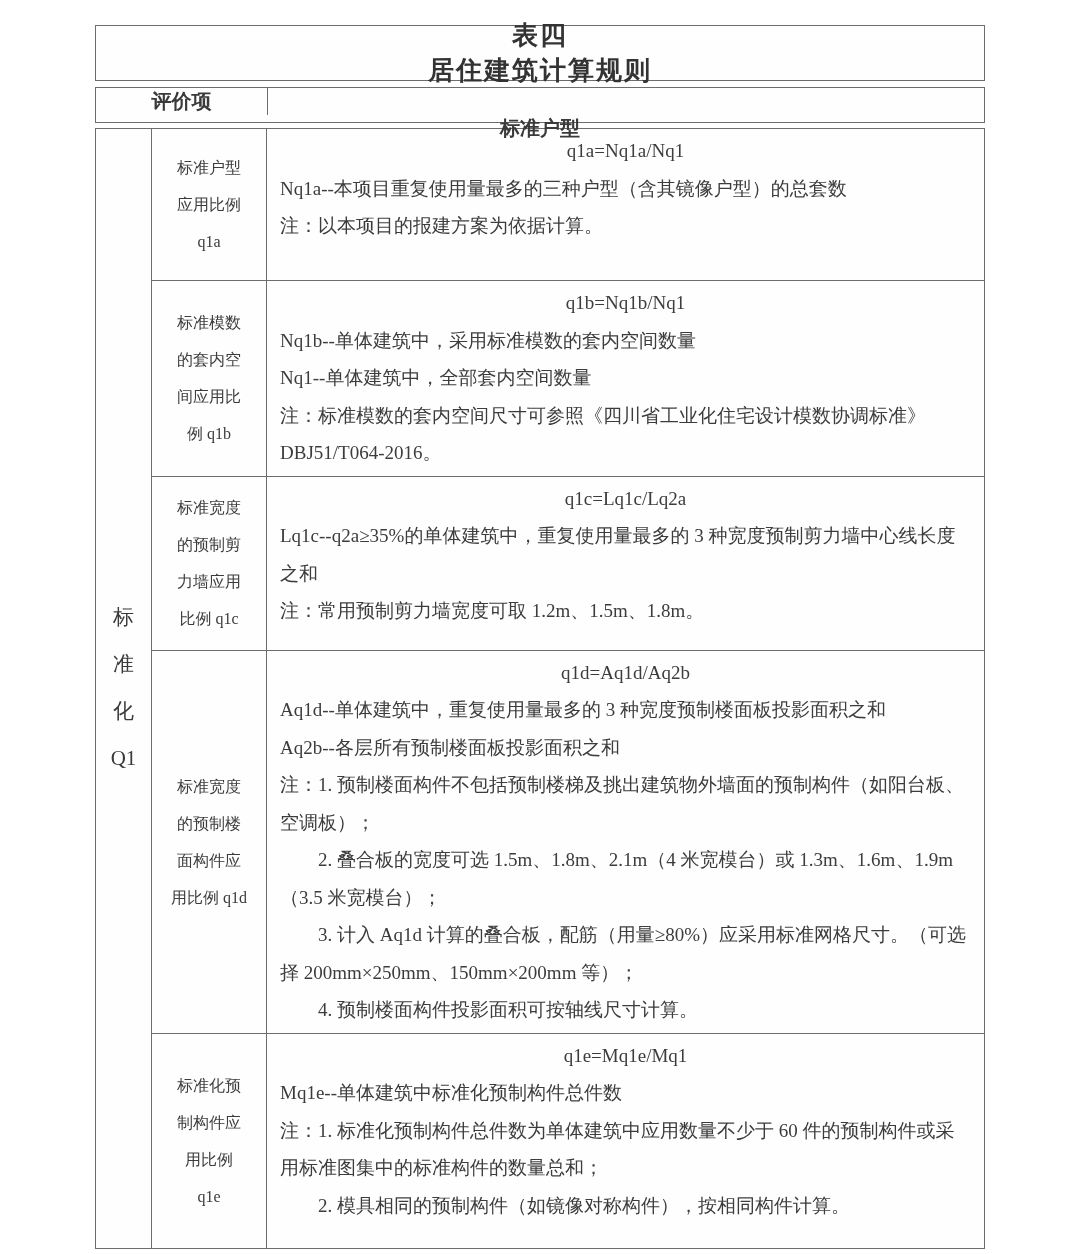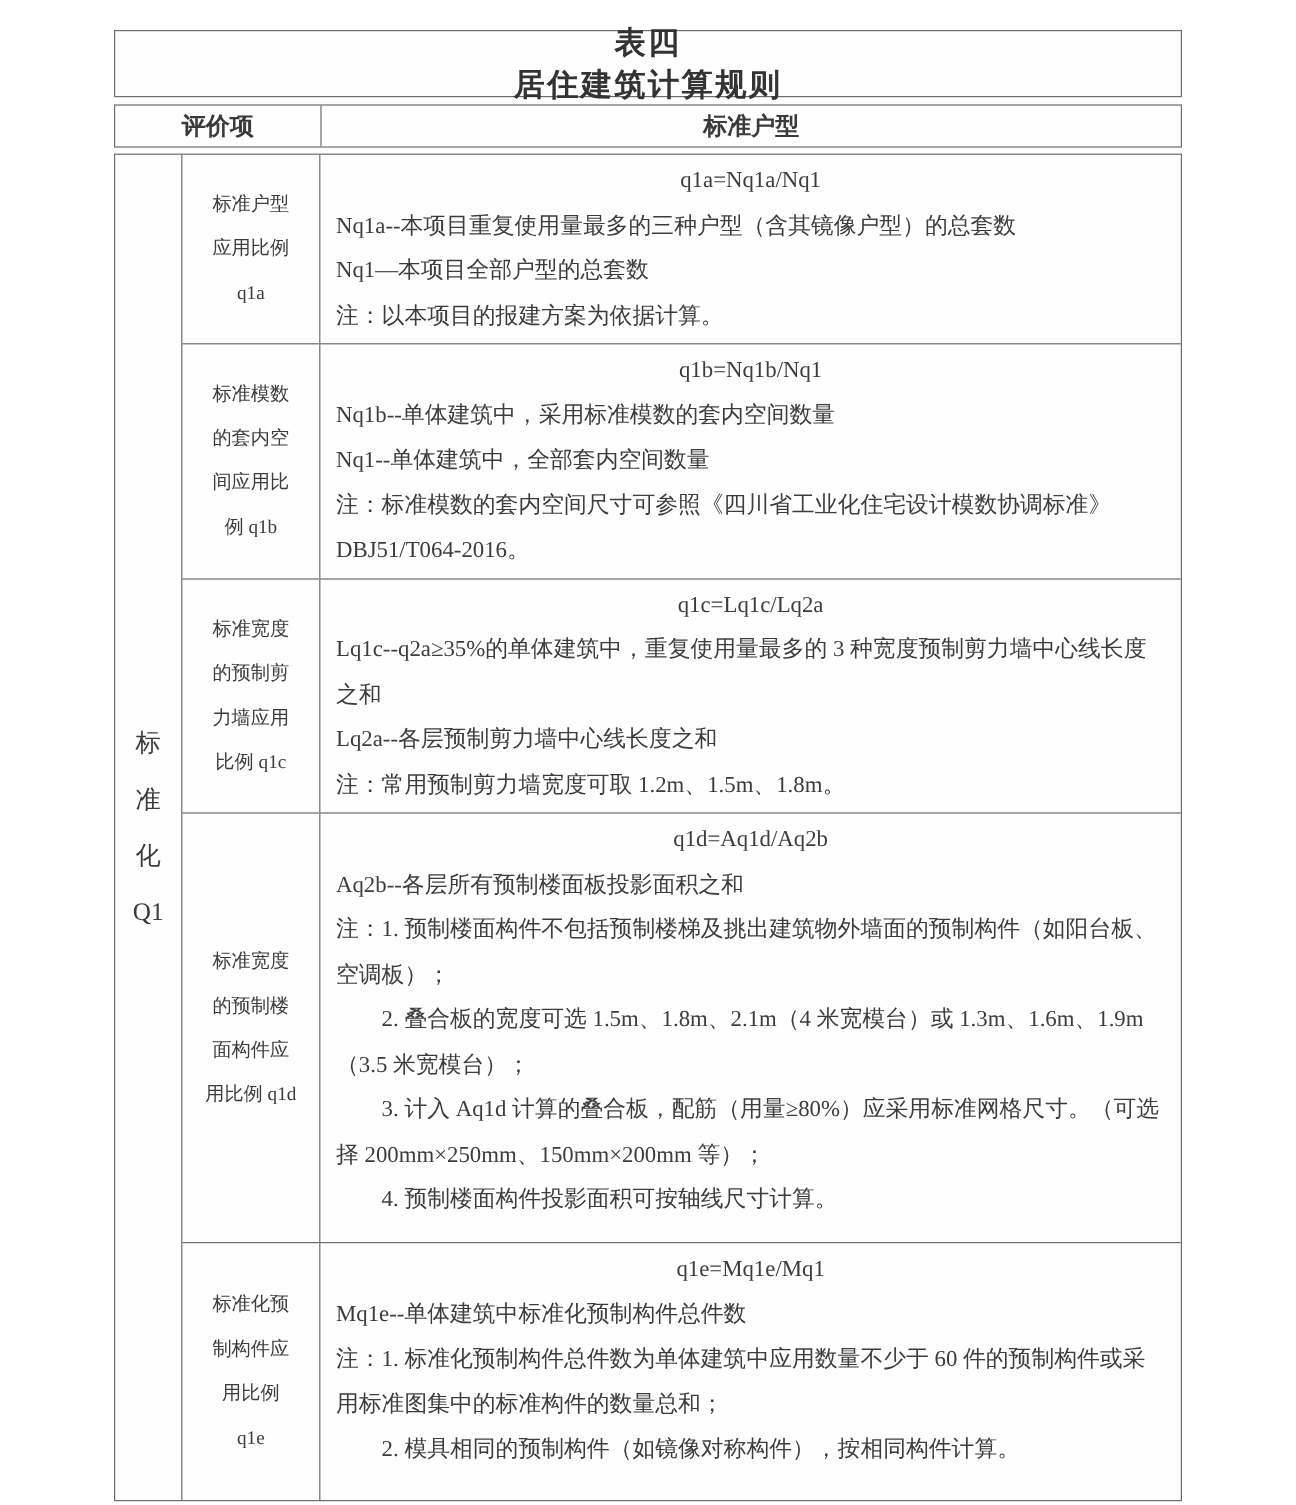--- a/index.html
+++ b/index.html
@@ -27,21 +27,21 @@
     letter-spacing: 2px;
     margin-bottom: 6px;
     flex-direction: column;
   }
   .title-gap { display: inline-block; width: 46px; }
   
   .header-box {
     height: 36px;
     display: flex;
     margin-bottom: 5px;
-    font-size: 20px; font-weight: bold; color: #3a3a3a;
+    font-size: 20px; font-weight: bold; color: #3a3a3a; flex-direction: column;
   }
   .header-item {
     width: 172px; flex-shrink: 0;
     border-right: 1px solid #6d6d6d;
     display: flex; align-items: center; justify-content: center;
   }
   .header-rule {
     flex: 1;
     display: flex; align-items: center; justify-content: center;
   }
@@ -111,21 +111,20 @@
 Q1</div>
     </div>
     <div class="rows-col">
         <div class="body-row row-1">
           <div class="label-cell">标准户型
 应用比例
 q1a</div>
           <div class="rules-cell">
             <div class="rule-line formula">q1a=Nq1a/Nq1</div>
             <div class="rule-line text">Nq1a--本项目重复使用量最多的三种户型（含其镜像户型）的总套数</div>
-            <div class="rule-line text">Nq1—本项目全部户型的总套数</div>
             <div class="rule-line text">注：以本项目的报建方案为依据计算。</div>
           </div>
         </div>
         <div class="body-row row-2">
           <div class="label-cell">标准模数
 的套内空
 间应用比
 例 q1b</div>
           <div class="rules-cell">
             <div class="rule-line formula">q1b=Nq1b/Nq1</div>
@@ -135,31 +134,31 @@
           </div>
         </div>
         <div class="body-row row-3">
           <div class="label-cell">标准宽度
 的预制剪
 力墙应用
 比例 q1c</div>
           <div class="rules-cell">
             <div class="rule-line formula">q1c=Lq1c/Lq2a</div>
             <div class="rule-line text">Lq1c--q2a≥35%的单体建筑中，重复使用量最多的 3 种宽度预制剪力墙中心线长度之和</div>
-            <div class="rule-line text">Lq2a--各层预制剪力墙中心线长度之和</div>
             <div class="rule-line text">注：常用预制剪力墙宽度可取 1.2m、1.5m、1.8m。</div>
           </div>
         </div>
         <div class="body-row row-4">
           <div class="label-cell">标准宽度
 的预制楼
 面构件应
 用比例 q1d</div>
           <div class="rules-cell">
             <div class="rule-line formula">q1d=Aq1d/Aq2b</div>
+            <div class="rule-line text">Aq1d--单体建筑中，重复使用量最多的 3 种宽度预制楼面板投影面积之和</div>
             <div class="rule-line text">Aq2b--各层所有预制楼面板投影面积之和</div>
             <div class="rule-line text">注：1. 预制楼面构件不包括预制楼梯及挑出建筑物外墙面的预制构件（如阳台板、空调板）；</div>
             <div class="rule-line indent">2. 叠合板的宽度可选 1.5m、1.8m、2.1m（4 米宽模台）或 1.3m、1.6m、1.9m（3.5 米宽模台）；</div>
             <div class="rule-line indent">3. 计入 Aq1d 计算的叠合板，配筋（用量≥80%）应采用标准网格尺寸。（可选择 200mm×250mm、150mm×200mm 等）；</div>
             <div class="rule-line indent">4. 预制楼面构件投影面积可按轴线尺寸计算。</div>
           </div>
         </div>
         <div class="body-row row-5">
           <div class="label-cell">标准化预
 制构件应

